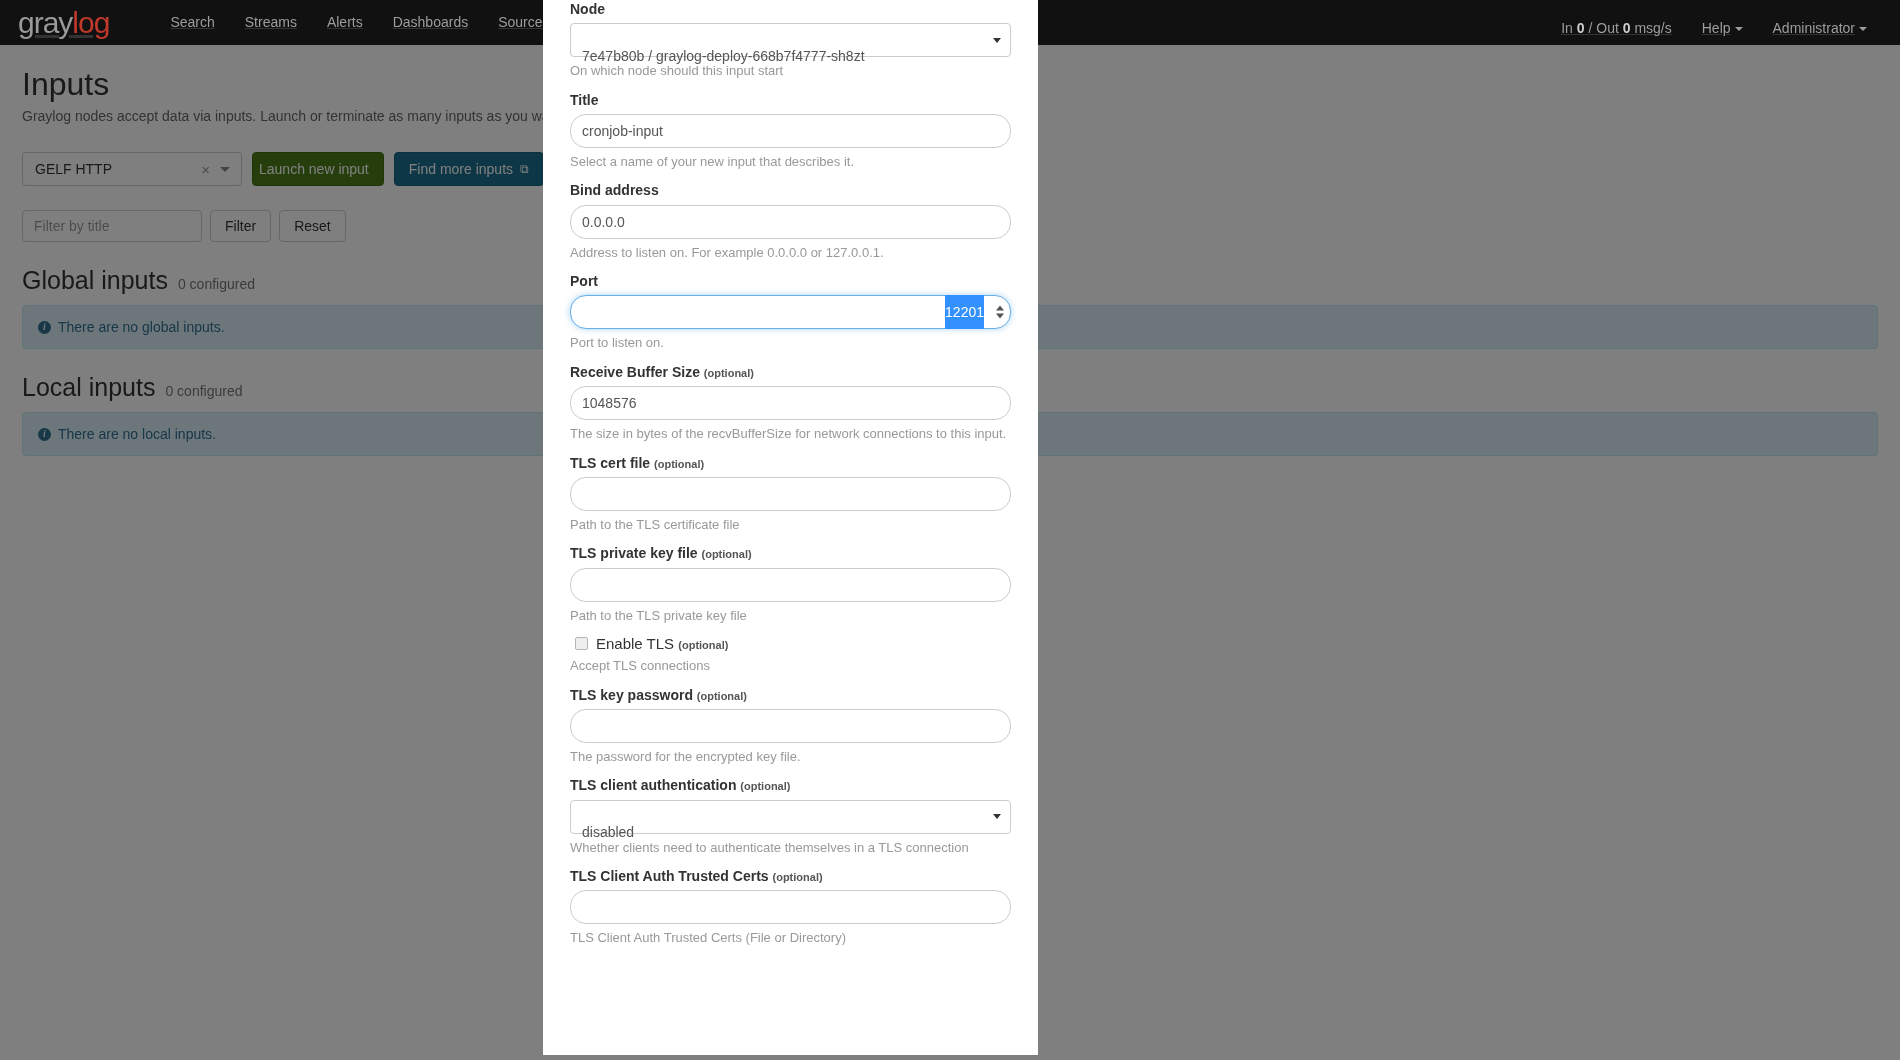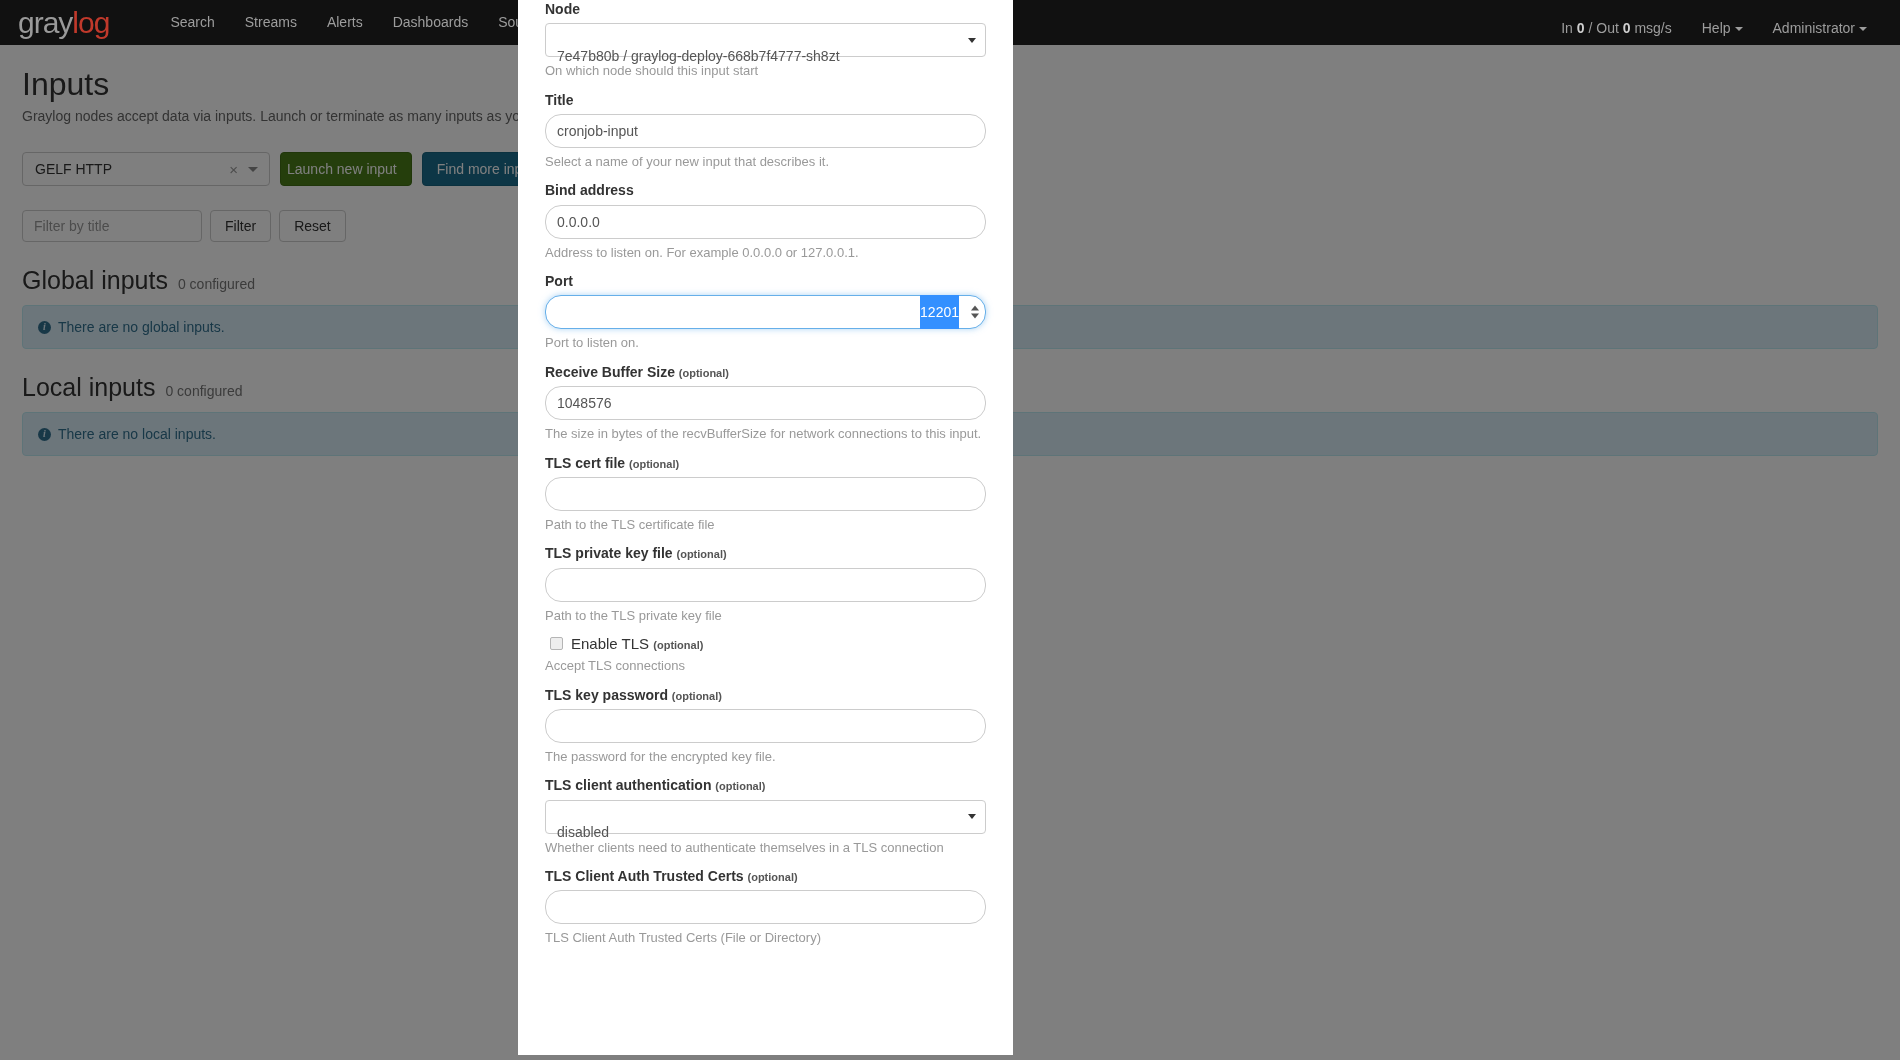--- a/index.html
+++ b/index.html
@@ -21,20 +21,21 @@
 
   
   #navbar {
     position: relative;
     height: 45px;
     background: #111111;
     display: flex;
     align-items: center;
     padding: 0 18px;
     z-index: 2;
+    text-decoration: underline;
   }
   .brand {
     font-size: 30px;
     font-weight: 400;
     letter-spacing: -1px;
     margin-right: 46px;
     line-height: 1;
     display: flex; align-items: baseline;
     user-select: none;
   }
@@ -86,21 +87,21 @@
     font-size: 14px;
     color: #666;
     margin: 0;
   }
 
   .toolbar-row {
     padding: 14px 22px 16px 22px;
     display: flex; align-items: center; gap: 10px;
   }
   .select-box {
-    width: 248px; height: 34px;
+    width: 220px; height: 34px;
     border: 1px solid #cccccc;
     border-radius: 4px;
     background: #fff;
     display: flex; align-items: center;
     padding: 0 8px 0 12px;
     font-size: 14px;
     color: #333;
   }
   .select-box .val { flex: 1; }
   .select-box .x {
@@ -184,21 +185,21 @@
   #backdrop {
     position: absolute;
     left: 0; top: 45px; right: 0; bottom: 0;
     background: rgba(0,0,0,0.5);
     z-index: 5;
   }
 
   
   #modal {
     position: absolute;
-    left: 518px; top: 0;
+    left: 543px; top: 0;
     width: 495px;
     height: 1055px;
     background: #ffffff;
     z-index: 10;
     overflow: hidden;
     padding: 0 27px;
   }
   .form-group { margin-bottom: 0; }
   .ctrl-label {
     display: block;

